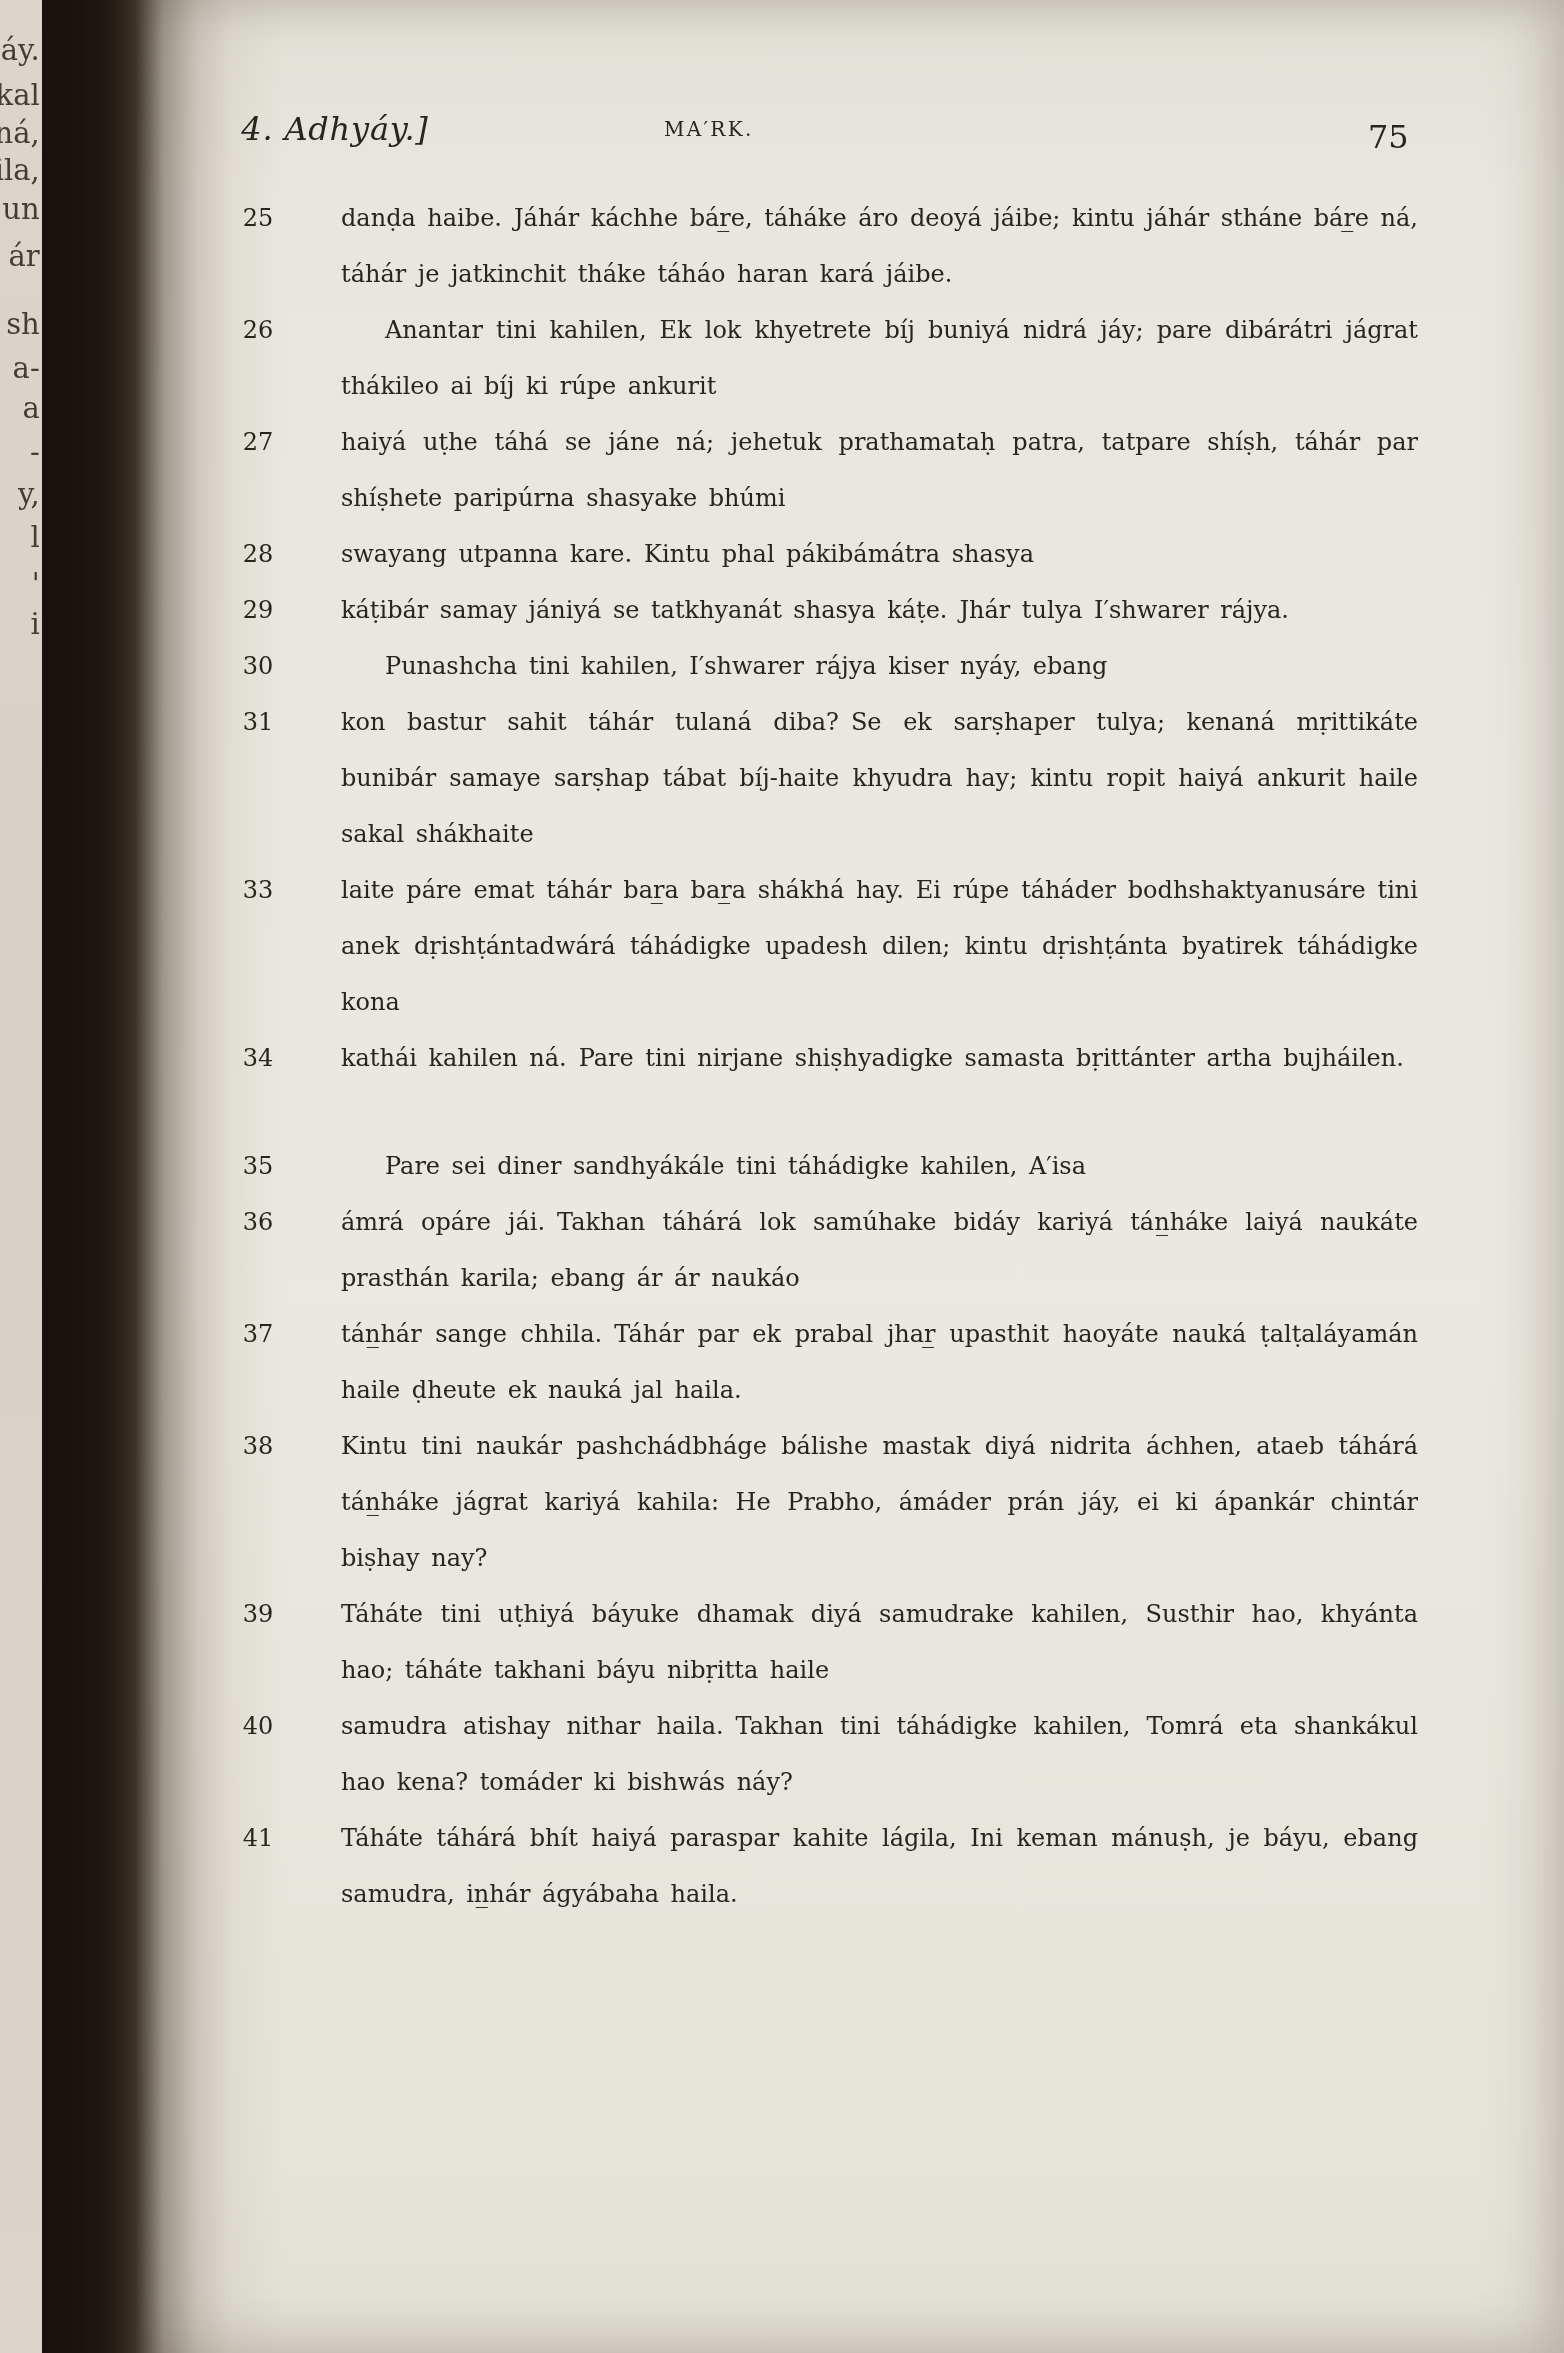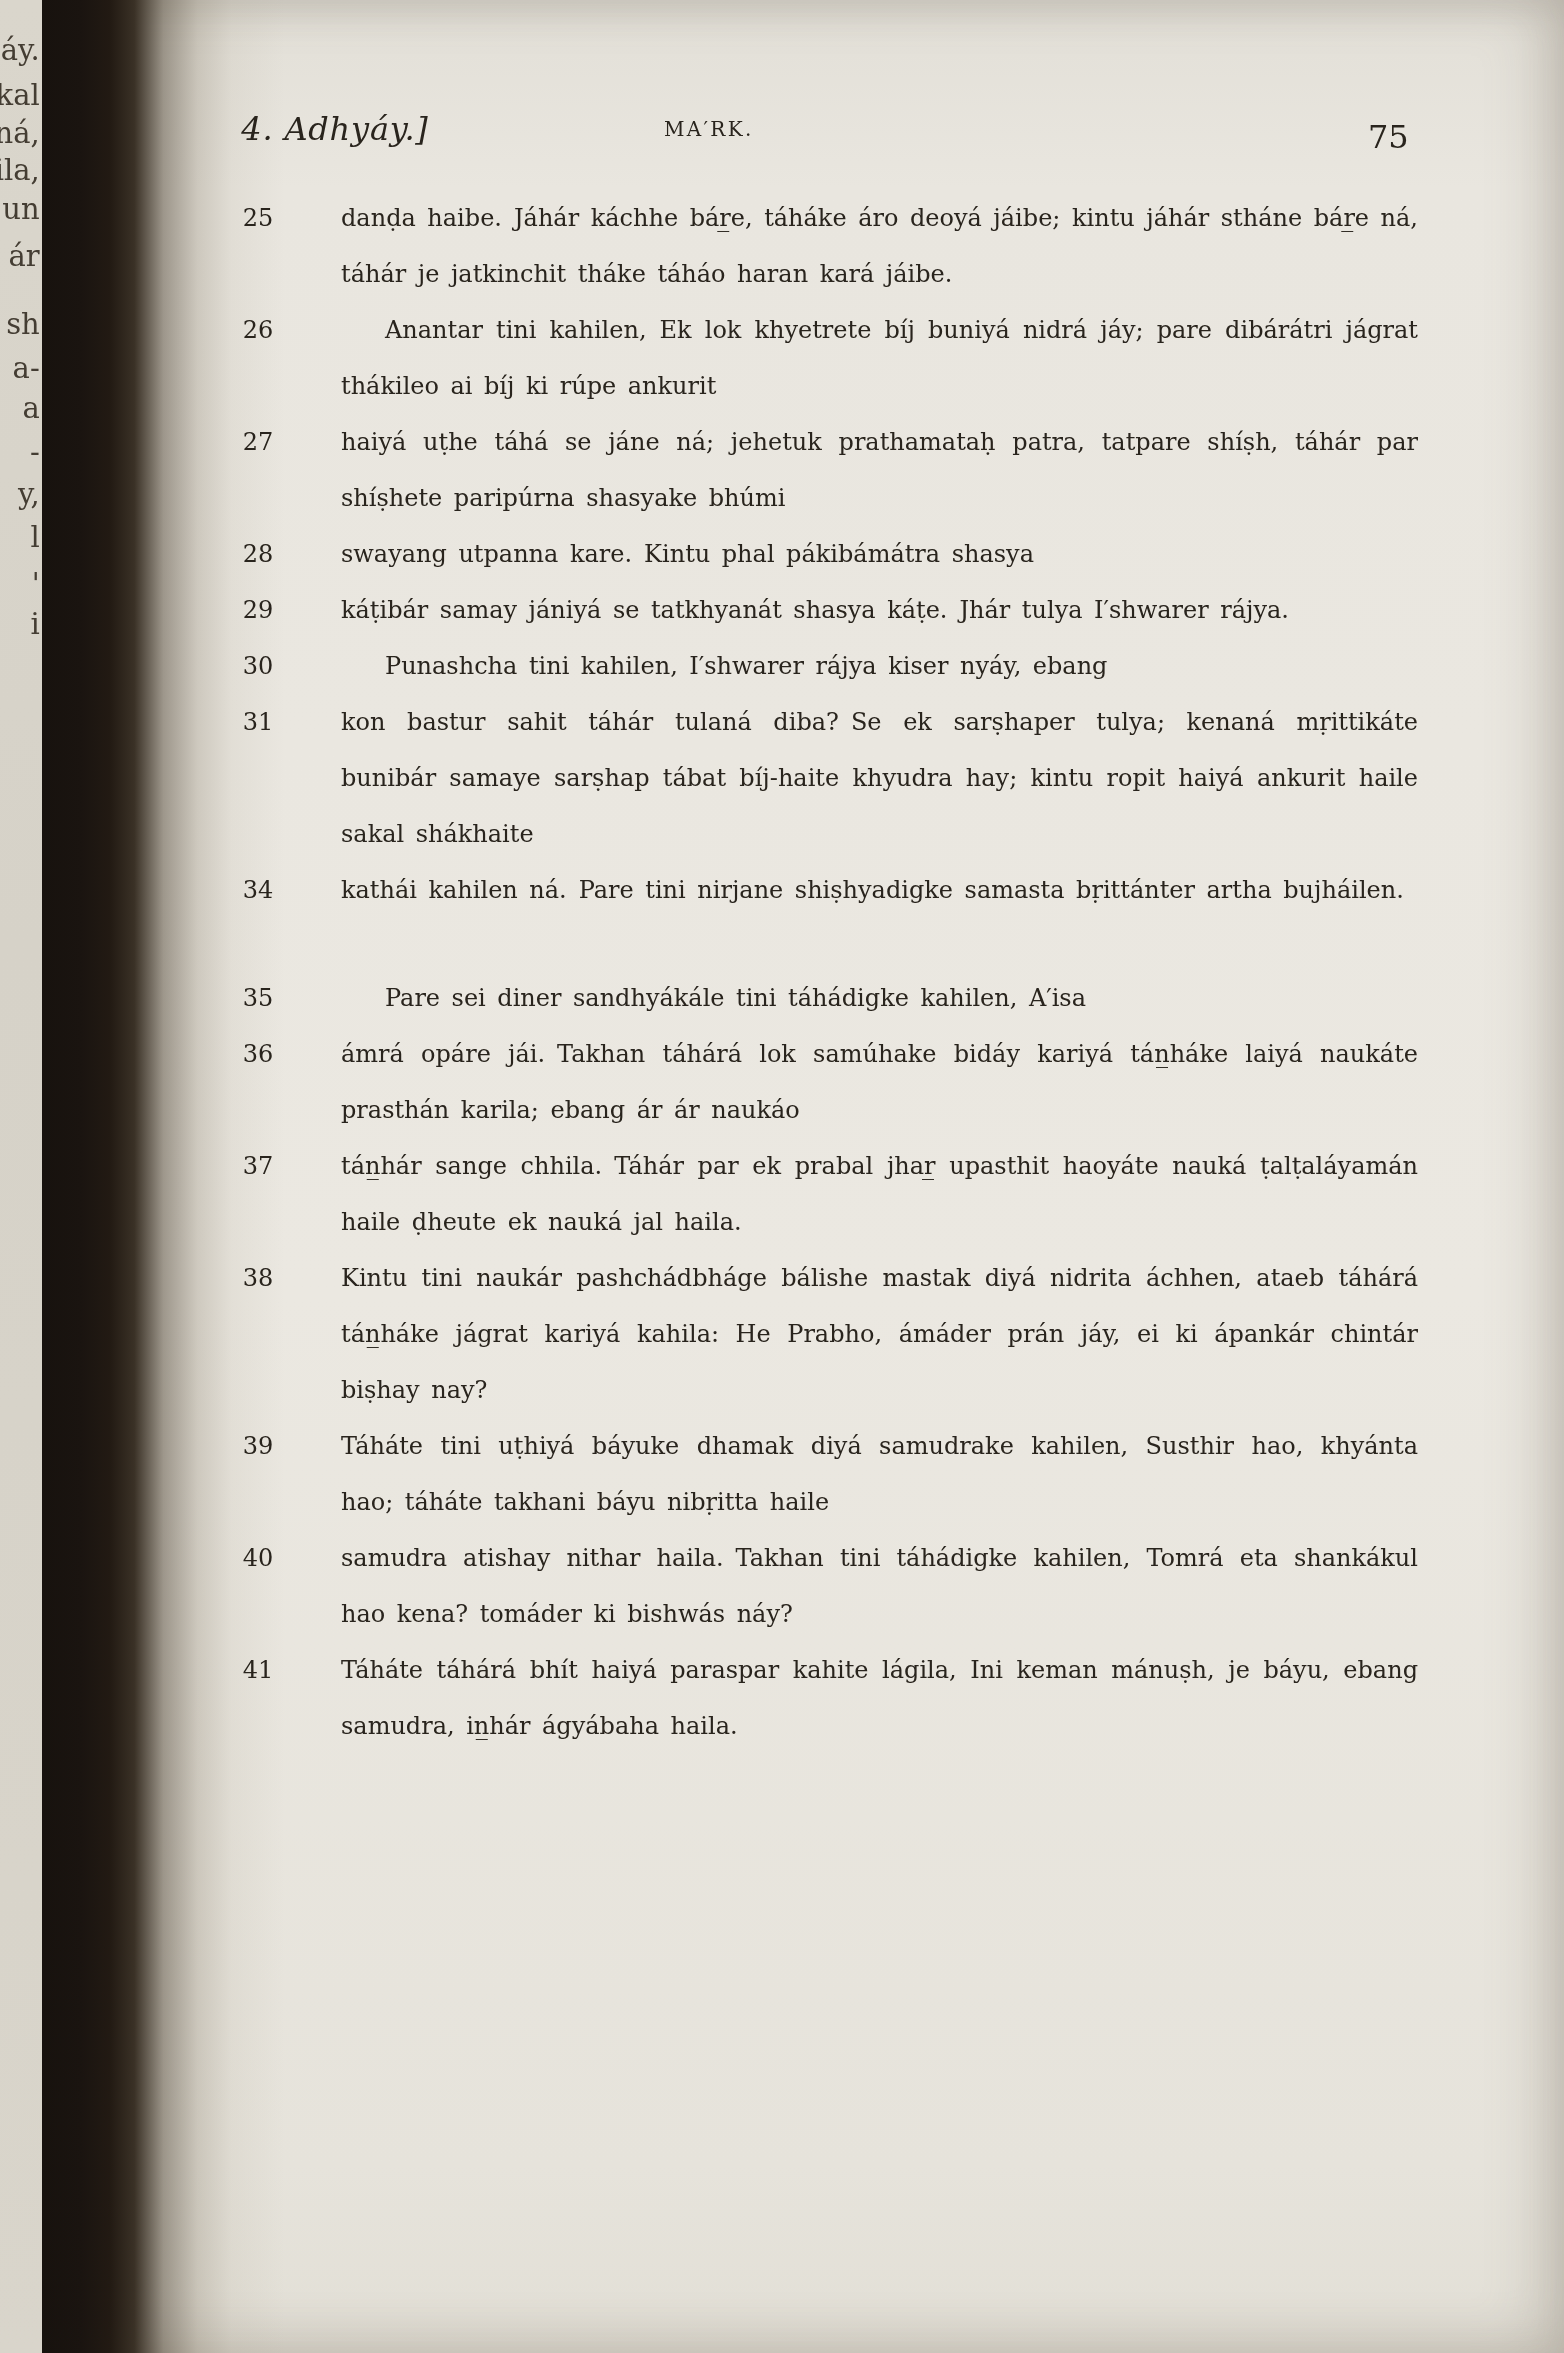--- a/index.html
+++ b/index.html
@@ -101,20 +101,24 @@
         </div>
         <div class="verse pstart">
           <span class="vnum">30</span>
           <span class="vtext">Punashcha tini kahilen, I′shwarer rájya kiser nyáy, ebang</span>
         </div>
         <div class="verse">
           <span class="vnum">31</span>
           <span class="vtext">kon bastur sahit táhár tulaná diba? Se ek sarṣhaper tulya; kenaná mṛittikáte bunibár samaye sarṣhap tábat bíj-haite khyudra hay; kintu ropit haiyá ankurit haile sakal shákhaite</span>
         </div>
         <div class="verse">
+          <span class="vnum">33</span>
+          <span class="vtext">laite páre emat táhár bar̲a bar̲a shákhá hay. Ei rúpe táháder bodhshaktyanusáre tini anek dṛishṭántadwárá táhádigke upadesh dilen; kintu dṛishṭánta byatirek táhádigke kona</span>
+        </div>
+        <div class="verse">
           <span class="vnum">34</span>
           <span class="vtext">kathái kahilen ná. Pare tini nirjane shiṣhyadigke samasta bṛittánter artha bujháilen.</span>
         </div>
         <div class="verse pstart gap">
           <span class="vnum">35</span>
           <span class="vtext">Pare sei diner sandhyákále tini táhádigke kahilen, A′isa</span>
         </div>
         <div class="verse">
           <span class="vnum">36</span>
           <span class="vtext">ámrá opáre jái. Takhan táhárá lok samúhake bidáy kariyá tán̲háke laiyá naukáte prasthán karila; ebang ár ár naukáo</span>

